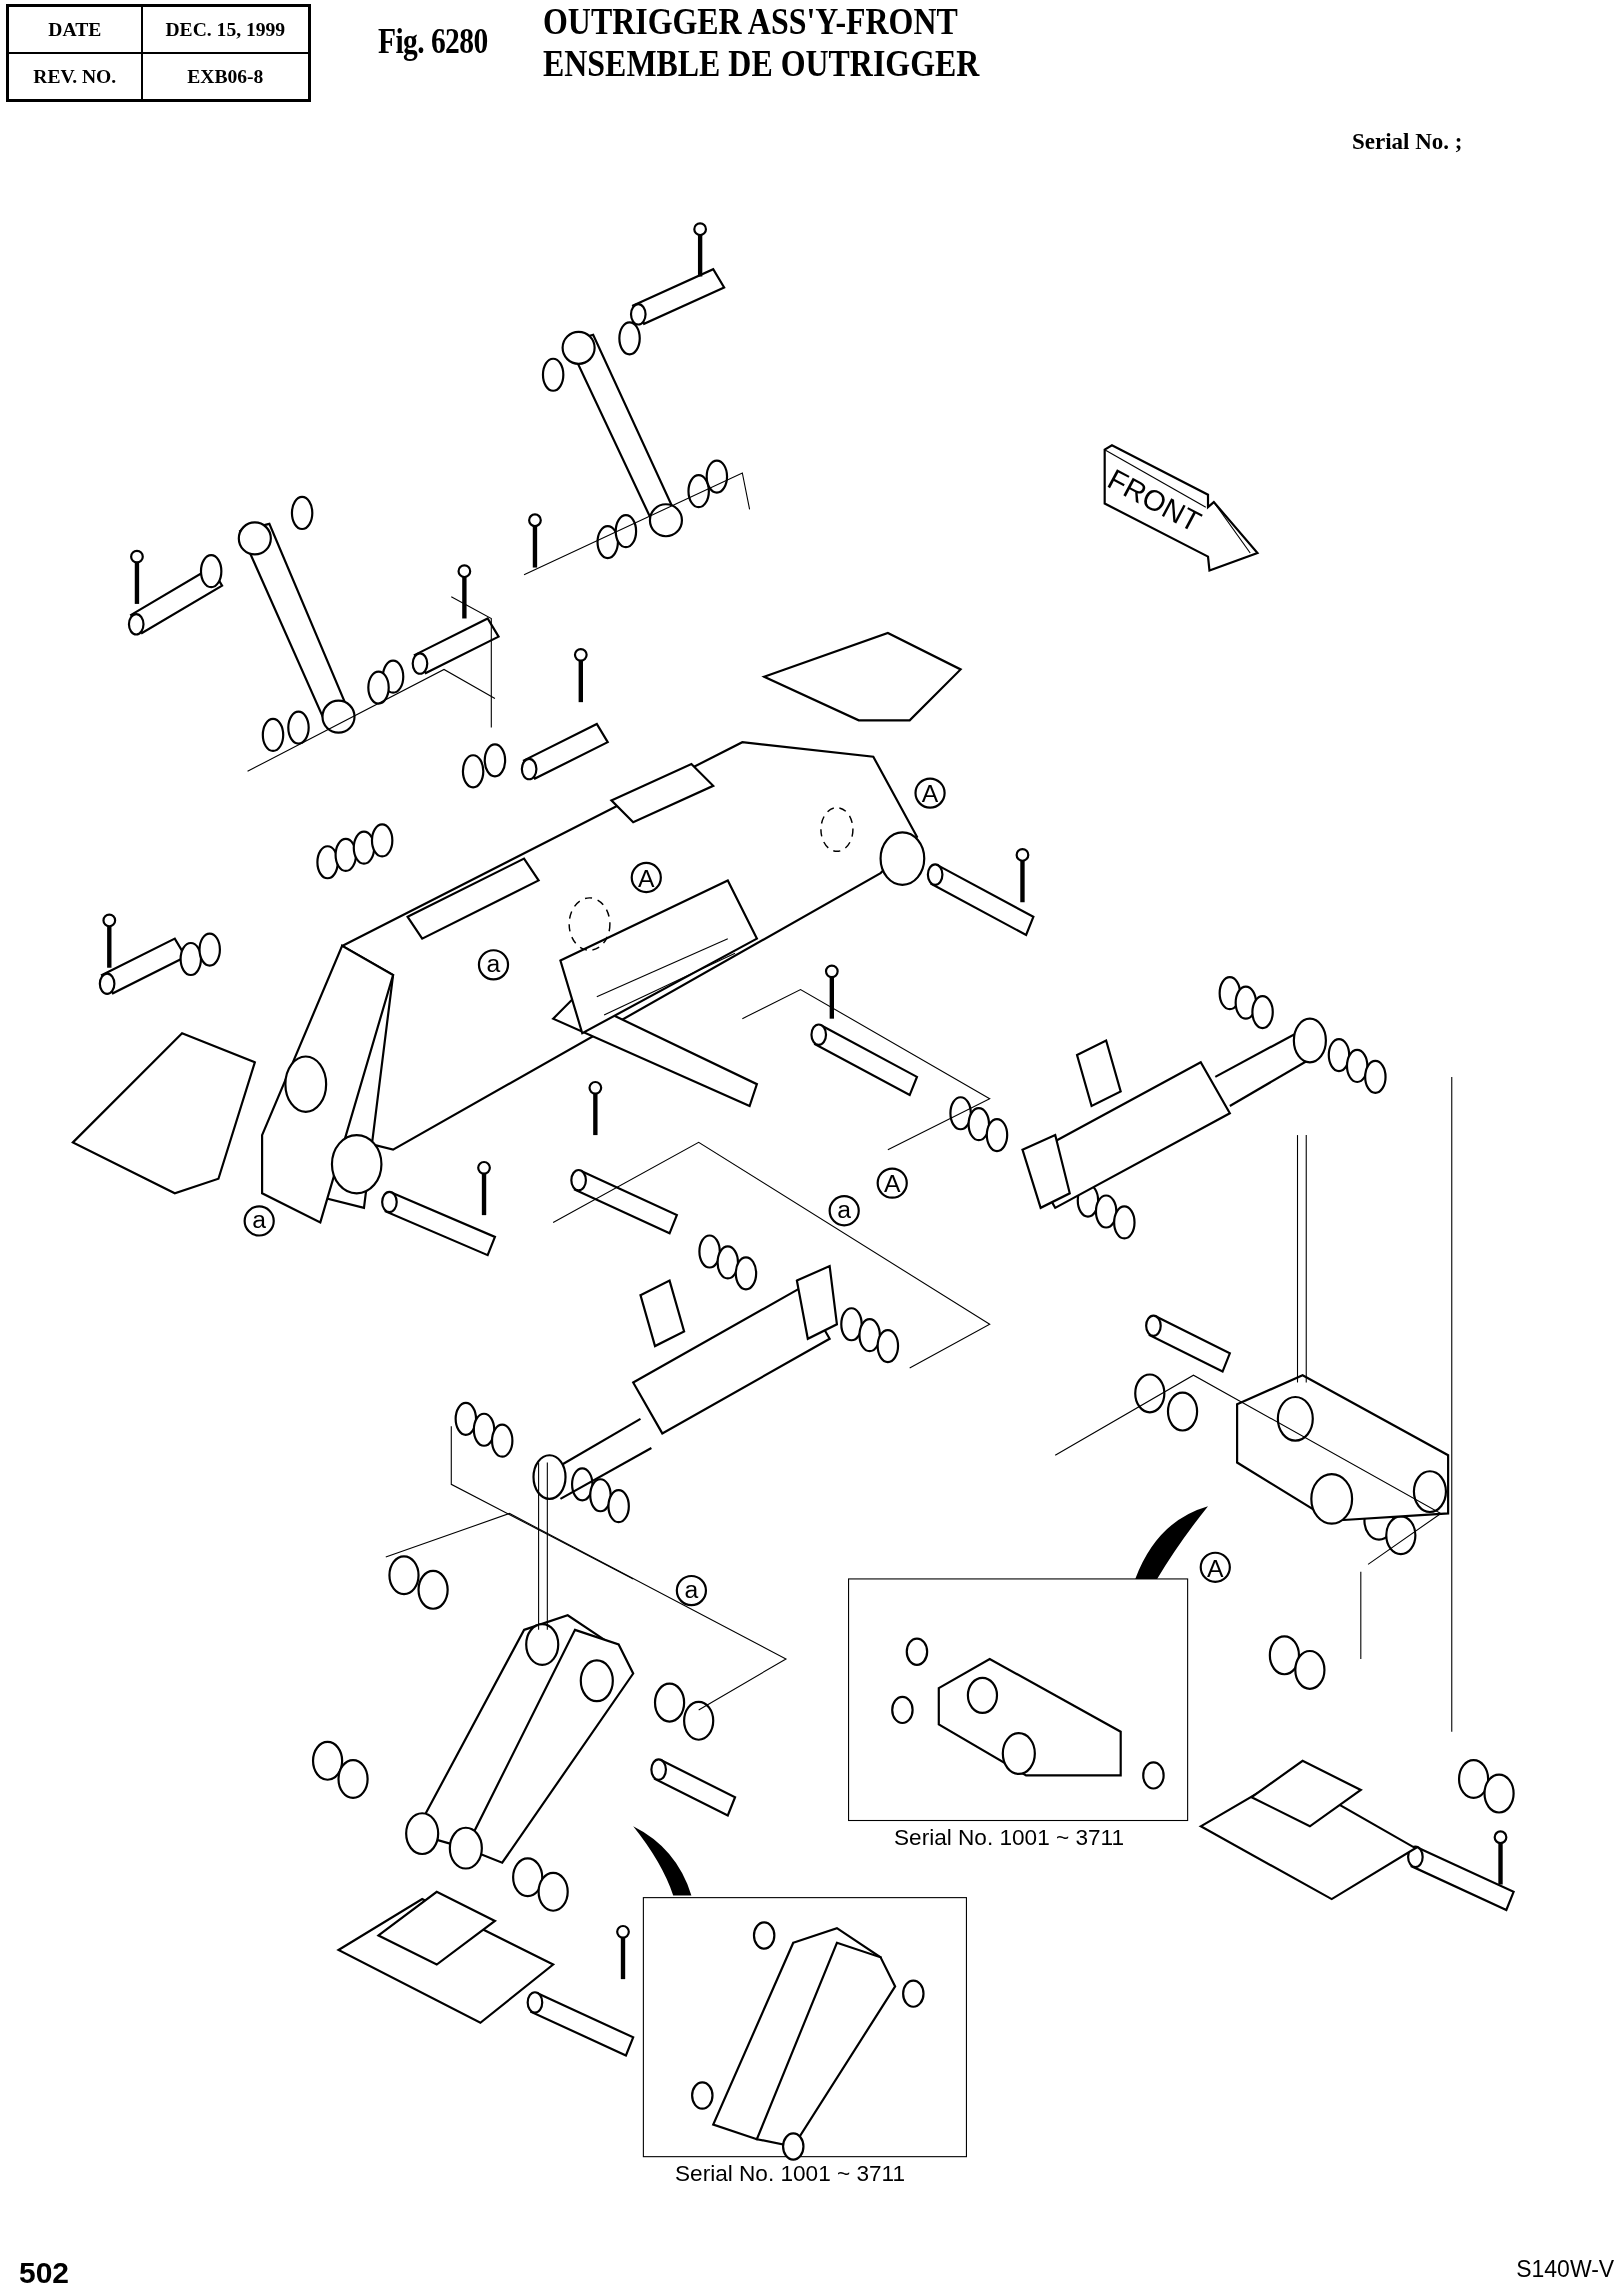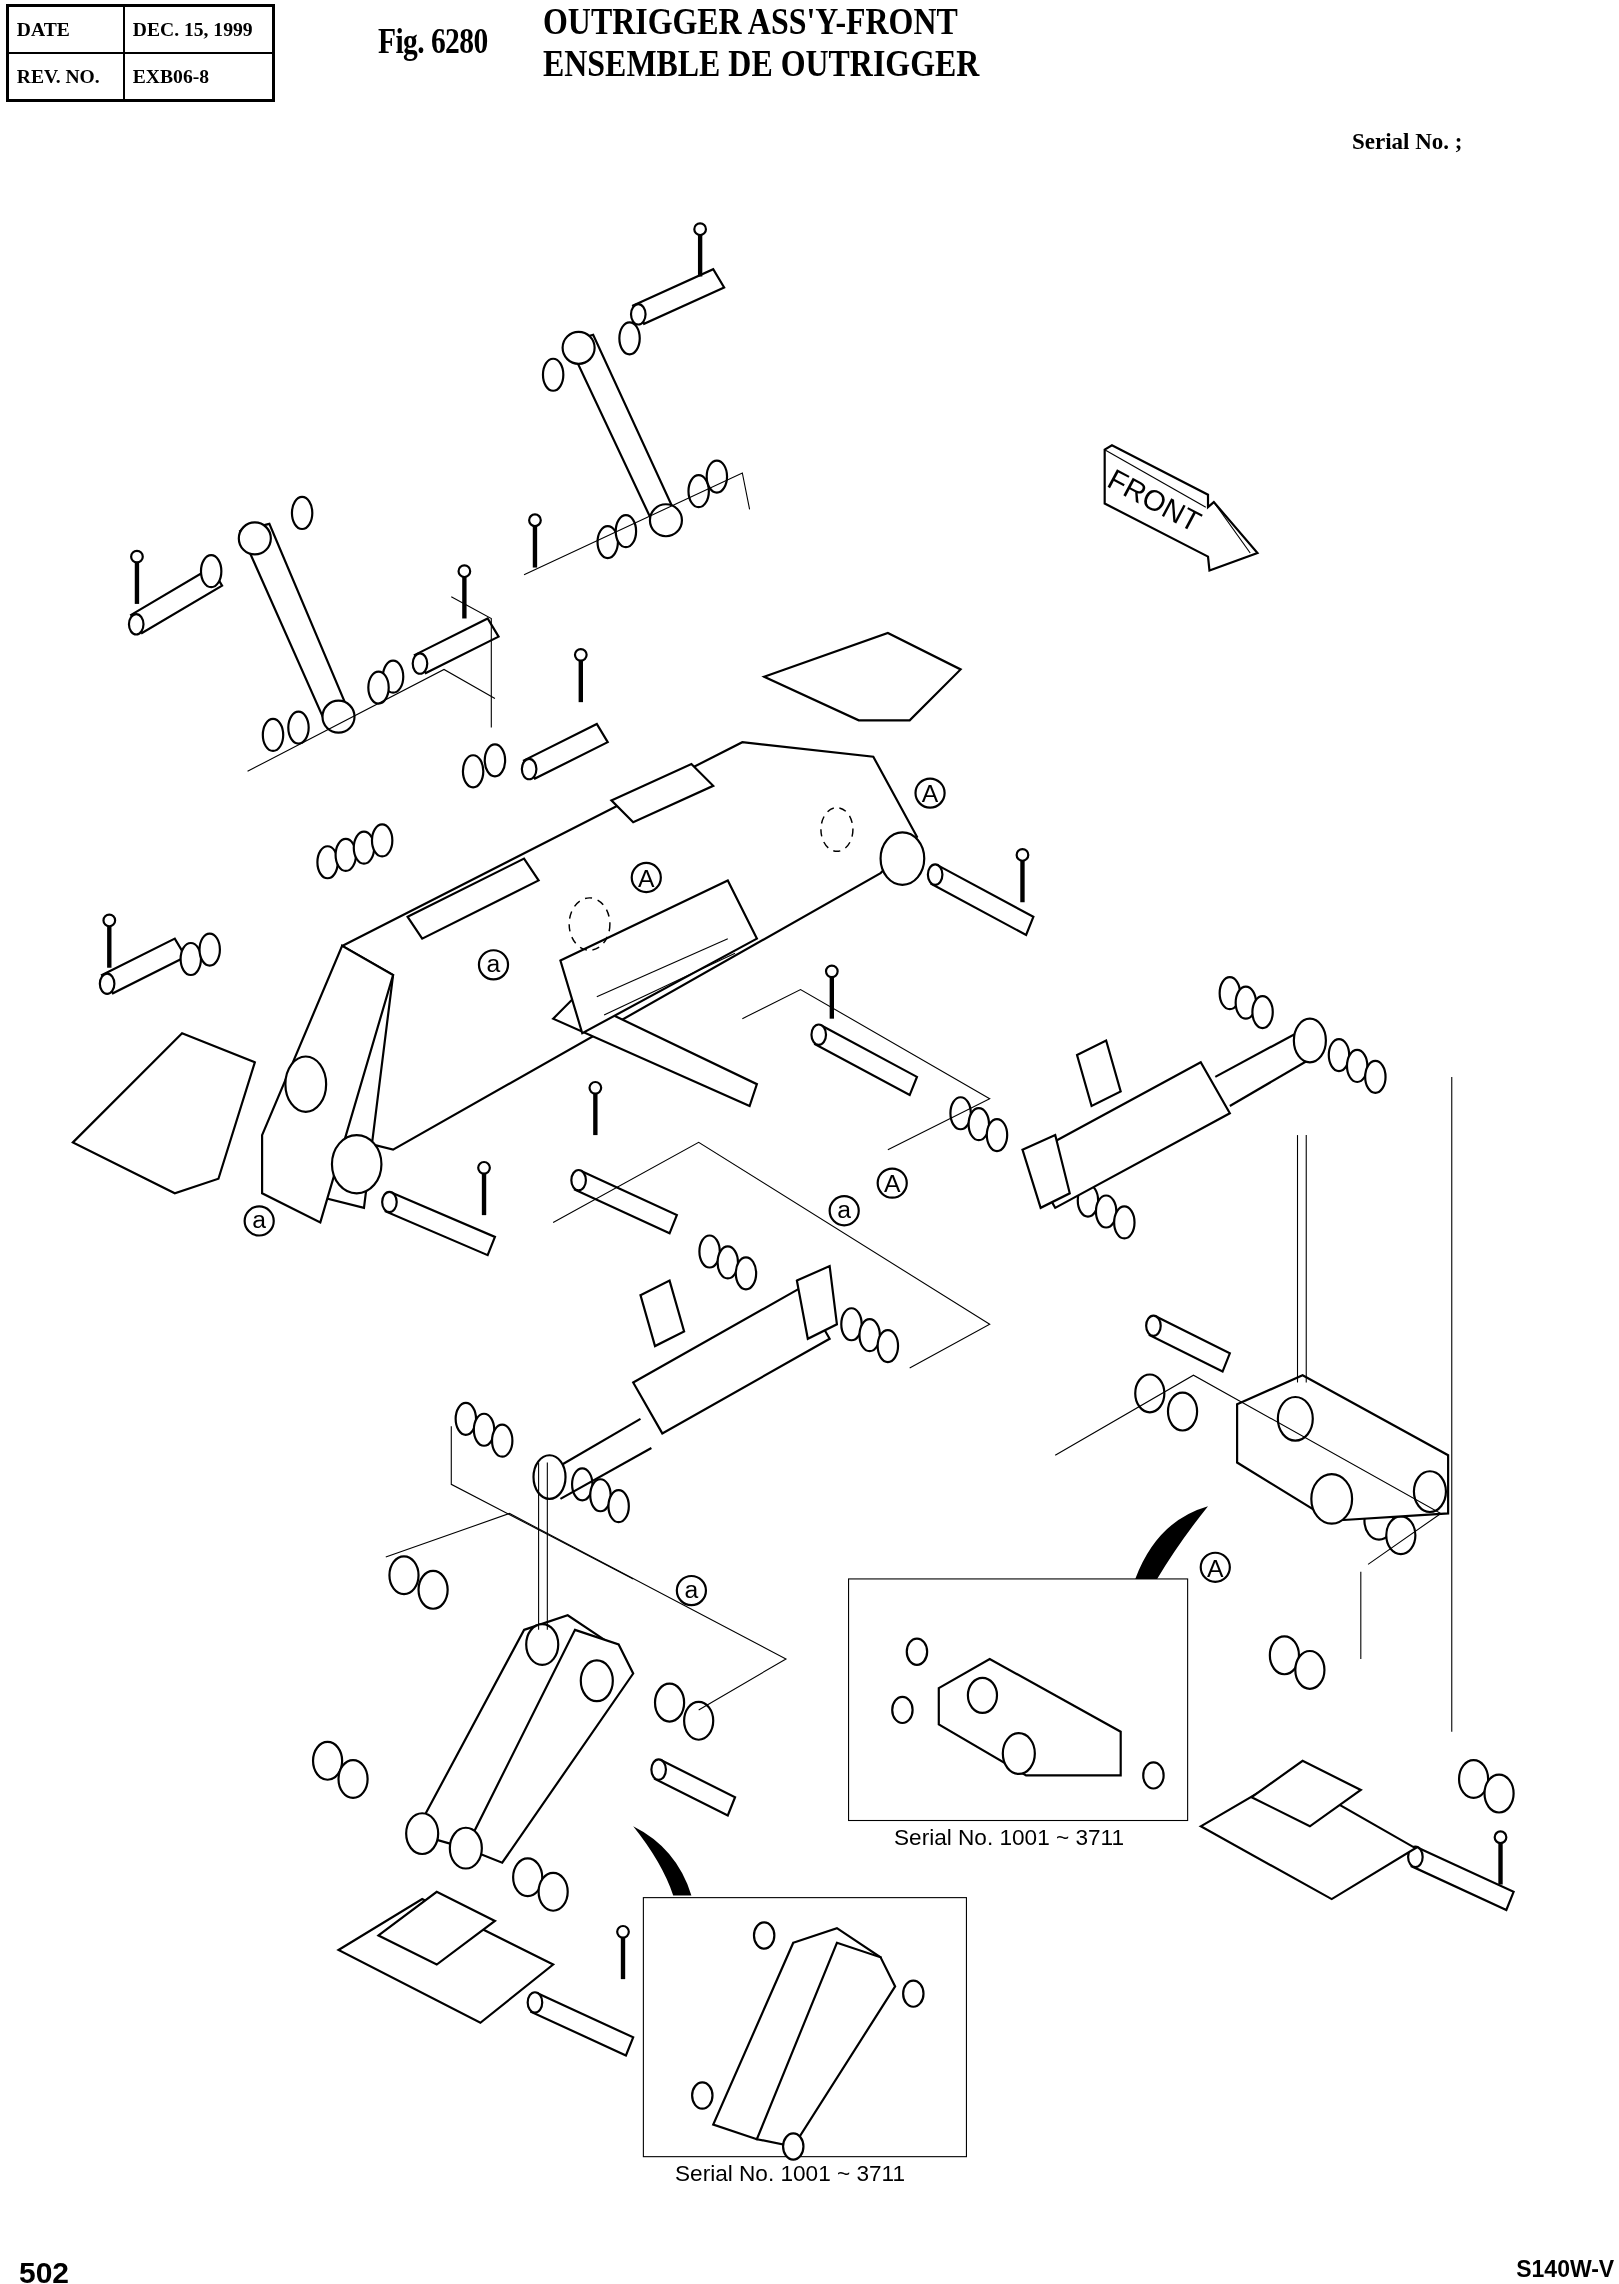--- a/index.html
+++ b/index.html
@@ -1,25 +1,25 @@
 <!DOCTYPE html>
 <html style="font-size:11.6px"><head>
 <meta charset="utf-8">
 <style>
   html,body{margin:0;padding:0;background:#fff;}
   body{width:1620px;height:2284px;position:relative;overflow:hidden;font-family:"Liberation Serif",serif;color:#000;}
   .hdr-table{position:absolute;left:5.8px;top:4.4px;border:3.6px solid #000;border-collapse:collapse;}
-  .hdr-table td{border:2.2px solid #000;font-weight:bold;font-size:19.6px;text-align:left;height:45px;padding:0 8px;font-family:"Liberation Serif",serif;}
+  .hdr-table td{border:2.2px solid #000;font-weight:bold;font-size:19.6px;text-align:center;height:45px;padding:0 17px;font-family:"Liberation Serif",serif;}
   .hdr-table td.k{width:98px;}
   .hdr-table td.v{width:131px;}
   .fig{position:absolute;left:378px;top:20.4px;font-size:36px;font-weight:bold;transform:scaleX(0.82);transform-origin:left top;letter-spacing:-0.7px;}
   .title{position:absolute;left:543px;top:0px;font-size:38px;font-weight:bold;line-height:42px;transform:scaleX(0.84);transform-origin:left top;}
   .serial-top{position:absolute;left:1352px;top:89px;font-size:23px;font-weight:bold;margin-top:40px;}
   .page-no{position:absolute;left:19px;top:2256px;font-family:"Liberation Sans",sans-serif;font-weight:bold;font-size:30px;}
-  .model{position:absolute;right:5.8px;top:2256px;font-family:"Liberation Sans",sans-serif;font-weight:bold;font-size:23px;}
+  .model{position:absolute;right:5.8px;top:2256px;font-family:"Liberation Sans",sans-serif;font-weight:normal;font-size:23px;}
   .inset-cap{position:absolute;font-family:Liberation Sans, sans-serif;font-size:22.6px;}
   #drawing{position:absolute;left:0;top:0;}
   .ln{stroke:#000;fill:none;}
   .part{stroke:#000;fill:#fff;stroke-width:3;}
   .thin{stroke:#000;fill:none;stroke-width:1.5;}
   .dash{stroke:#000;fill:none;stroke-width:2;stroke-dasharray:10 8;}
   .callout-text{font-family:"Liberation Sans",sans-serif;font-size:34px;text-anchor:middle;dominant-baseline:central;}
 </style>
 </head>
 <body>

